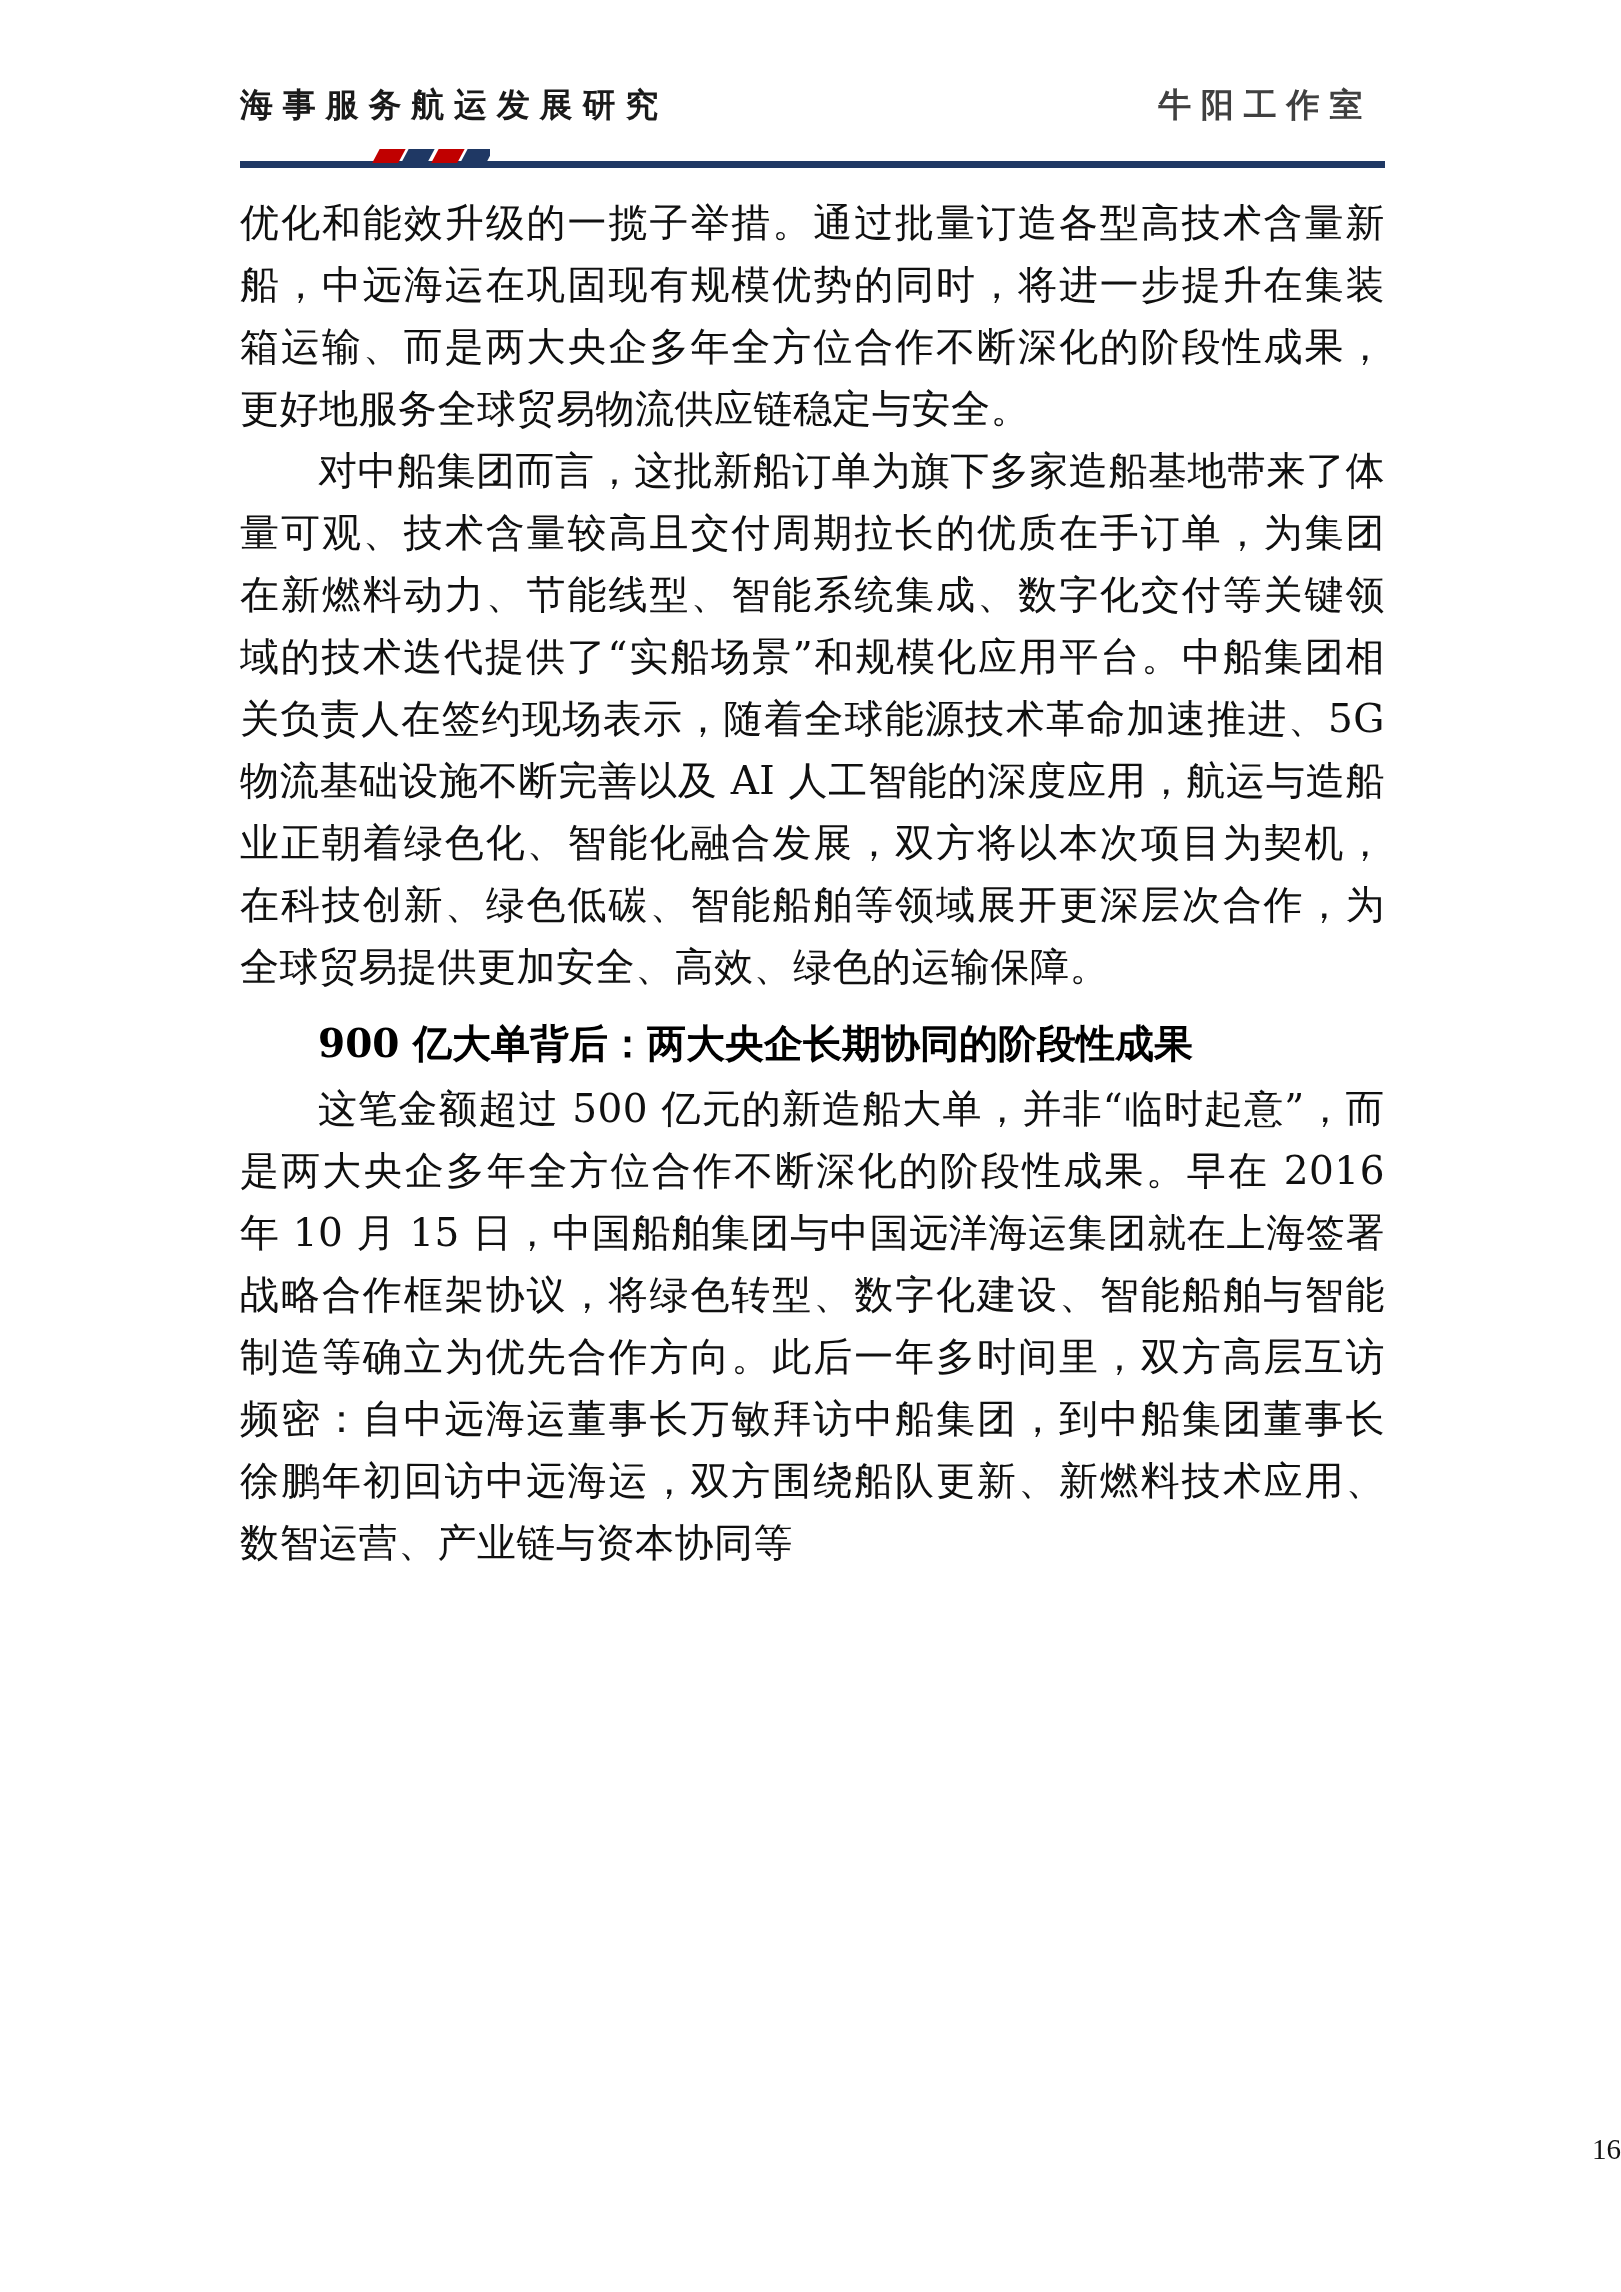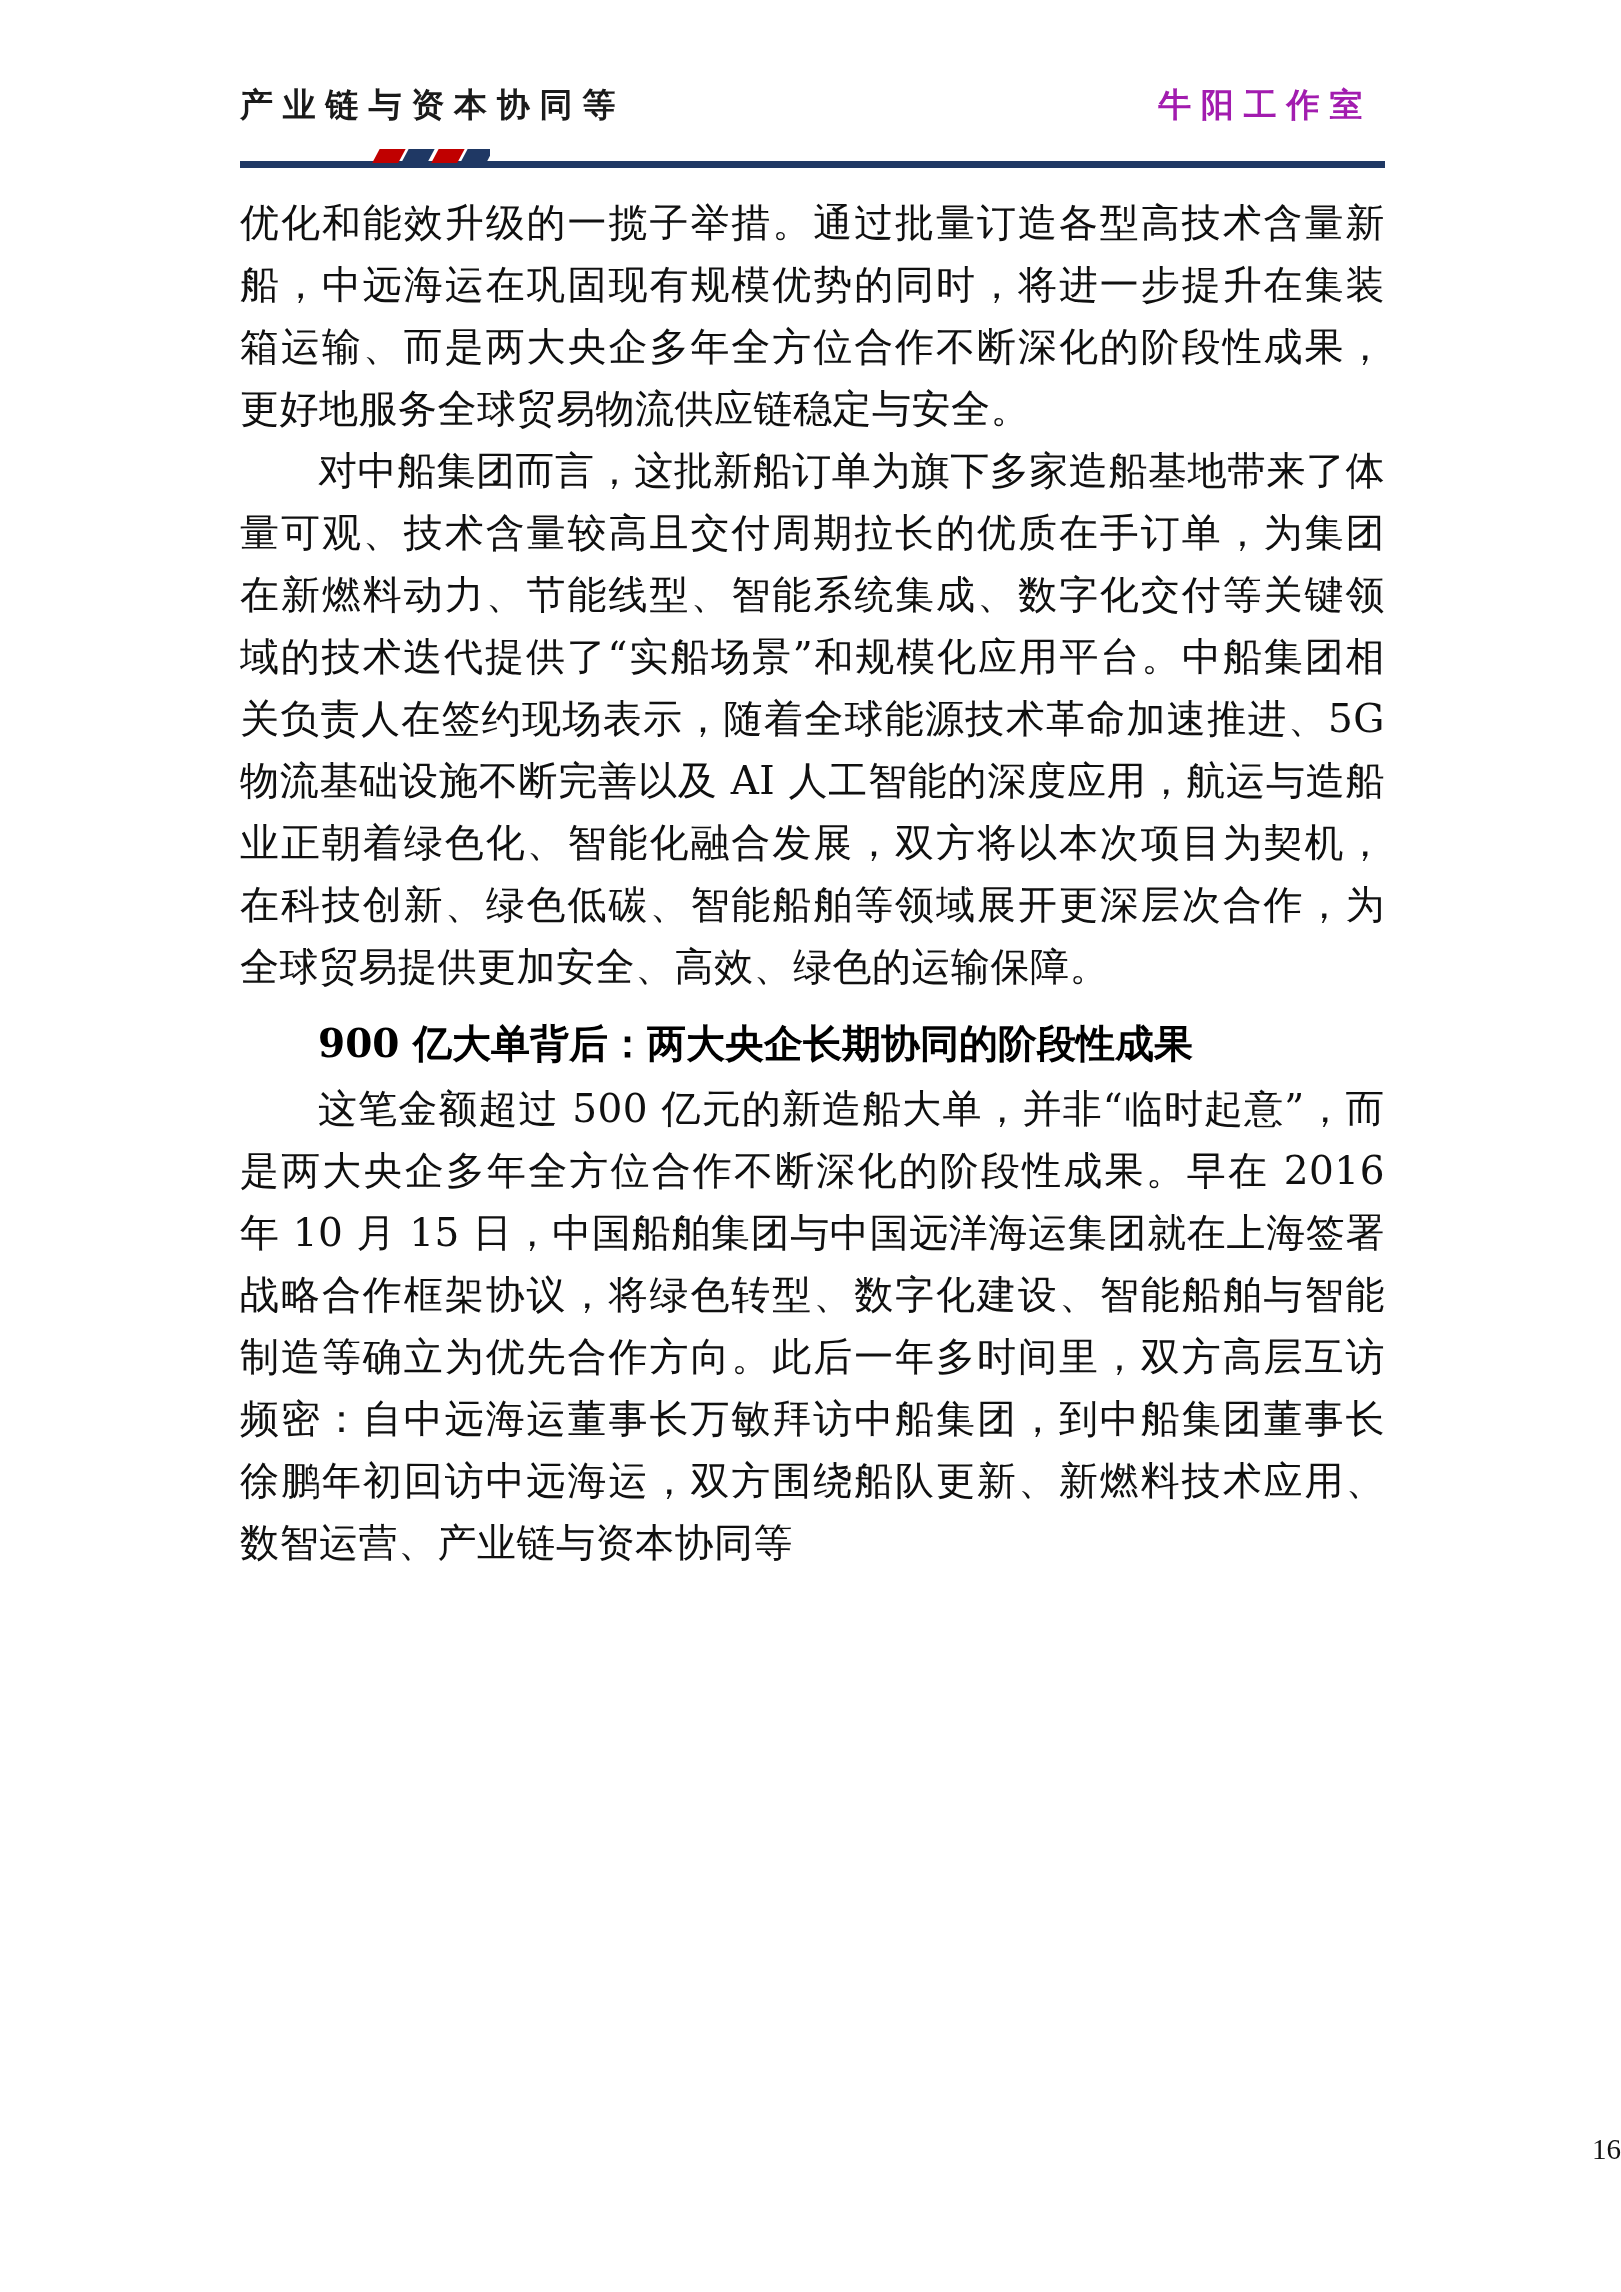--- a/index.html
+++ b/index.html
@@ -42,21 +42,21 @@
     font-family: "DejaVu Serif", "Liberation Serif", serif;
     white-space: nowrap;
   }
   .header-right {
     position: absolute;
     right: 9.8px;
     top: 0;
     font-size: 33px;
     letter-spacing: 9.8px;
     font-weight: 600;
-    color: #a21caf;
+    color: #404040;
     font-family: "DejaVu Serif", "Liberation Serif", serif;
     white-space: nowrap;
   }
 
   
   .header-rule {
     position: absolute;
     left: 240px;
     top: 161px;
     width: 1145px;
@@ -124,21 +124,21 @@
     font-family: "Liberation Serif", "DejaVu Serif", serif;
     color: #111111;
   }
 </style>
 </head>
 <body>
 
 <div class="page">
 
   <div class="header">
-    <div class="header-left">产业链与资本协同等</div>
+    <div class="header-left">海事服务航运发展研究</div>
     <div class="header-right">牛阳工作室</div>
   </div>
 
   <div class="header-rule"></div>
   <div class="header-flag">
     <span class="stripe s1"></span>
     <span class="stripe s2"></span>
     <span class="stripe s3"></span>
     <span class="stripe s4"></span>
   </div>

